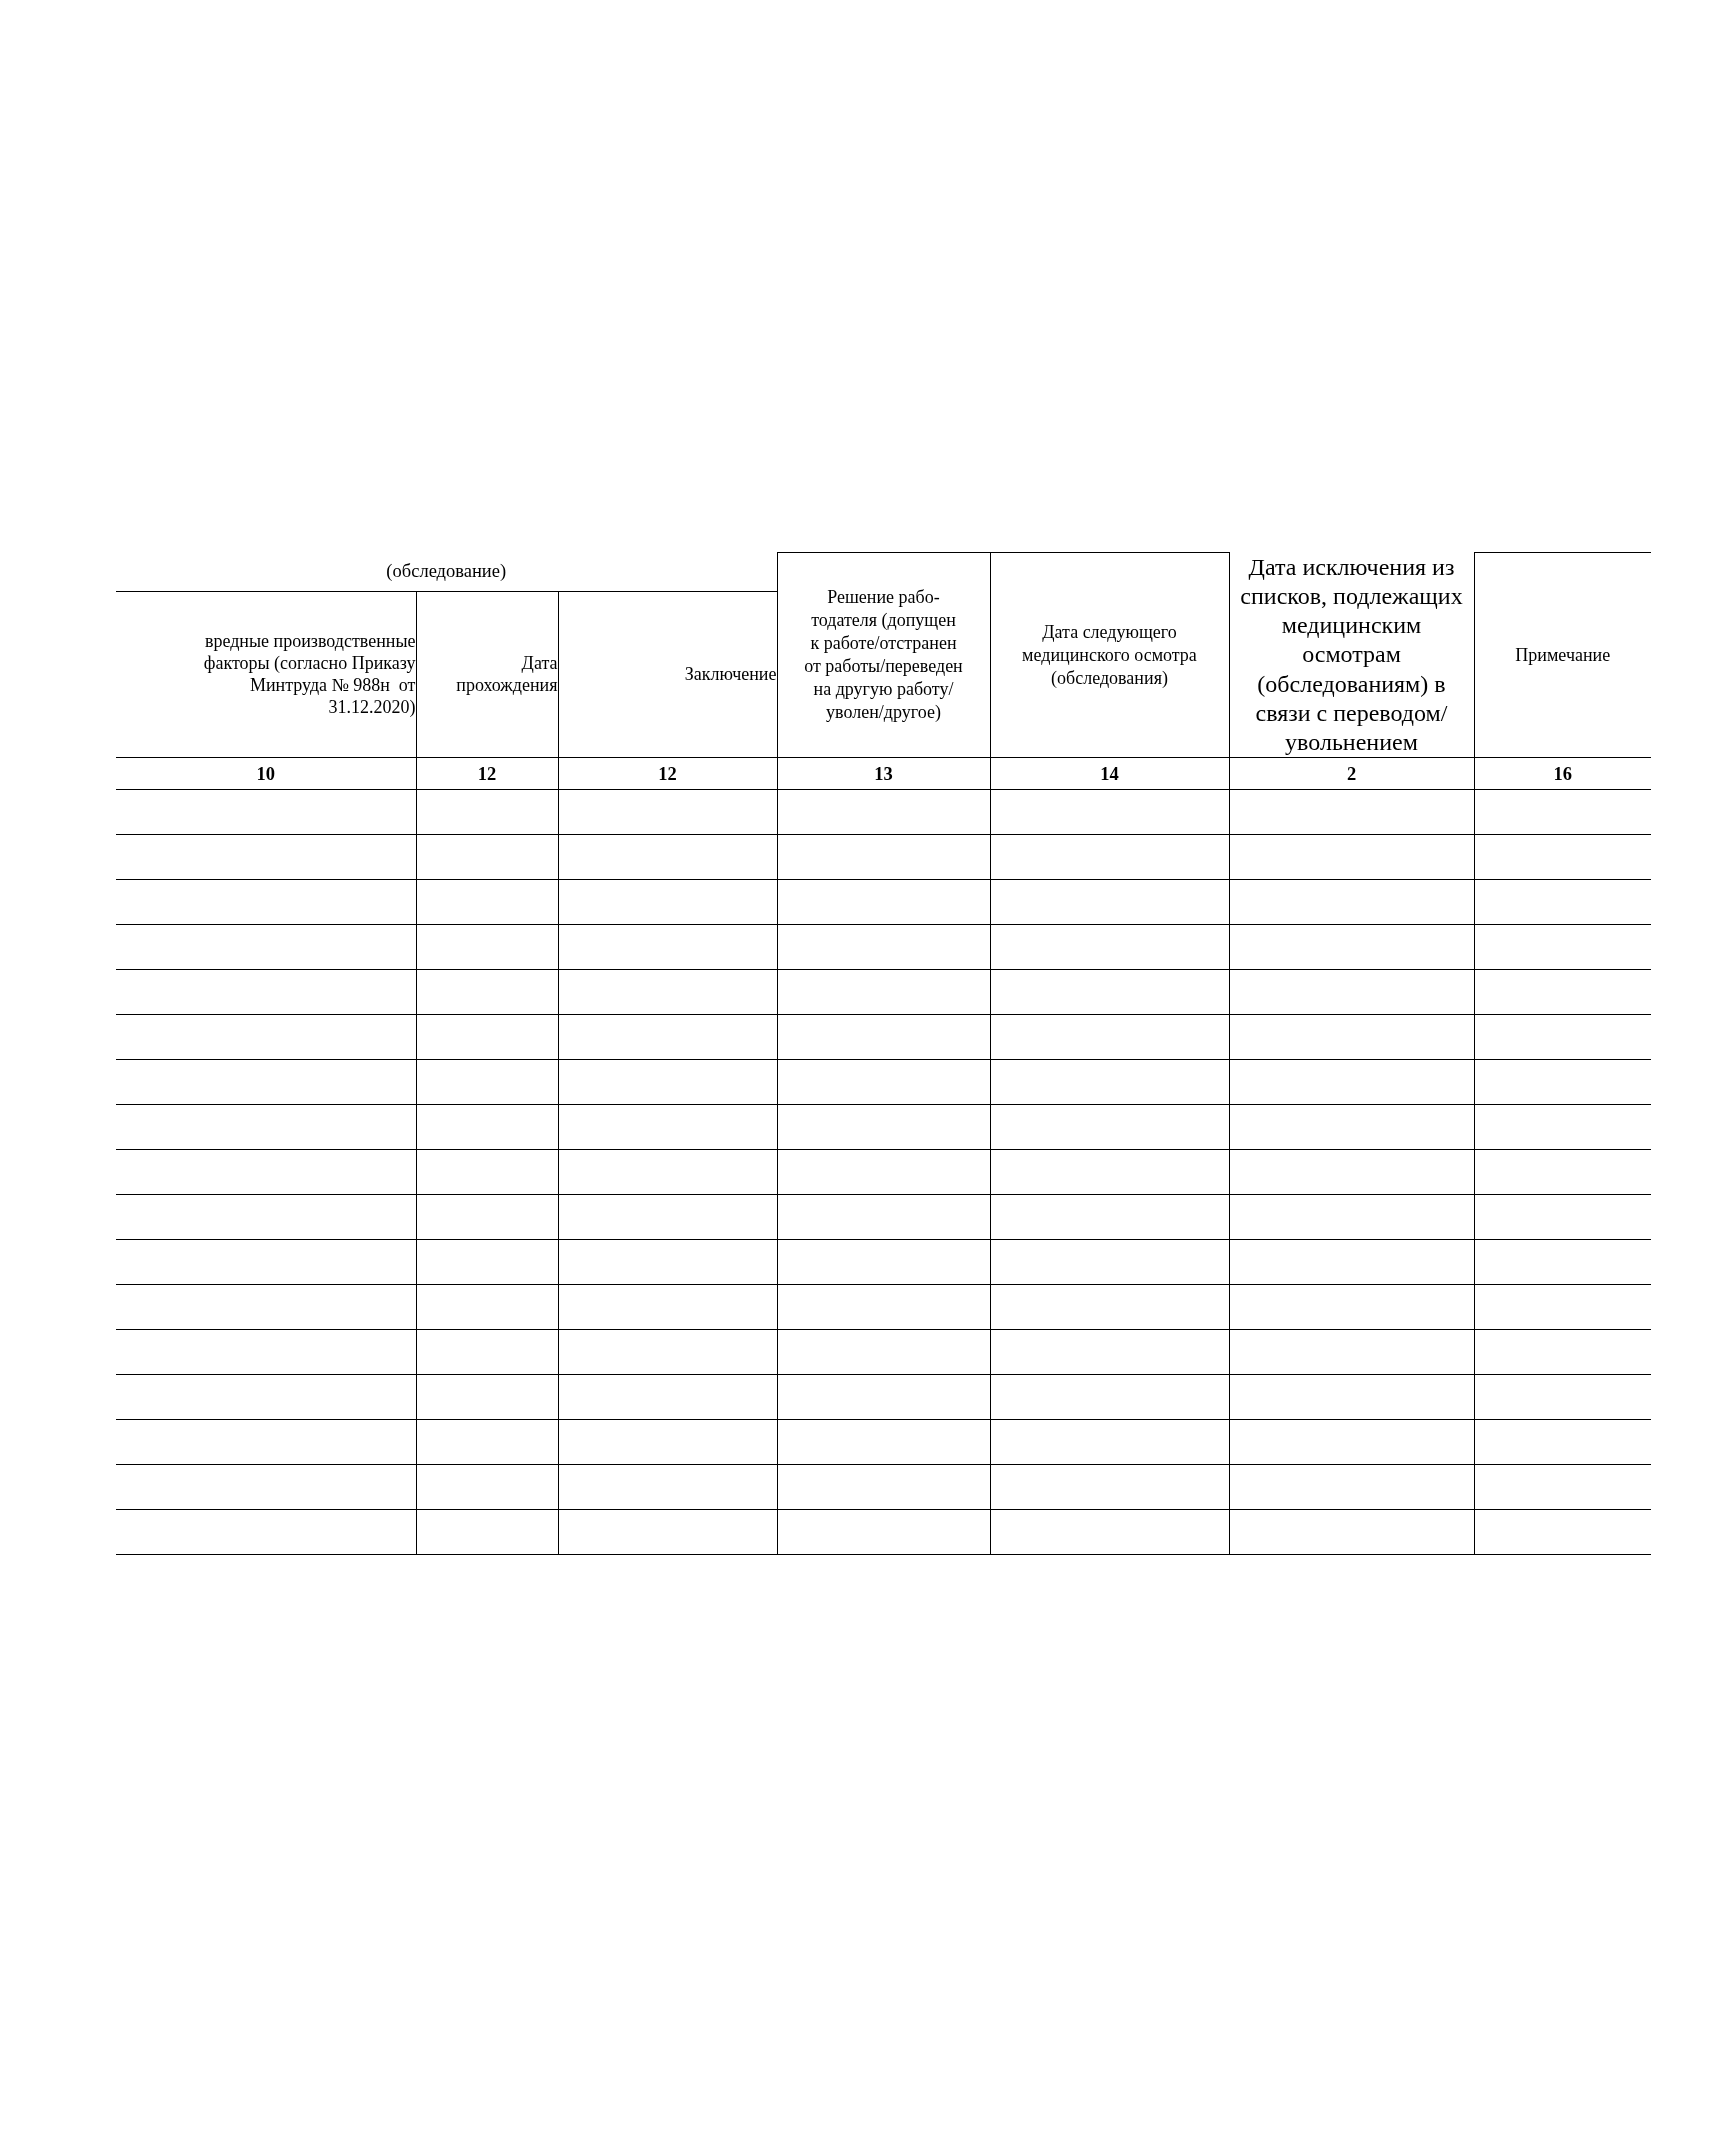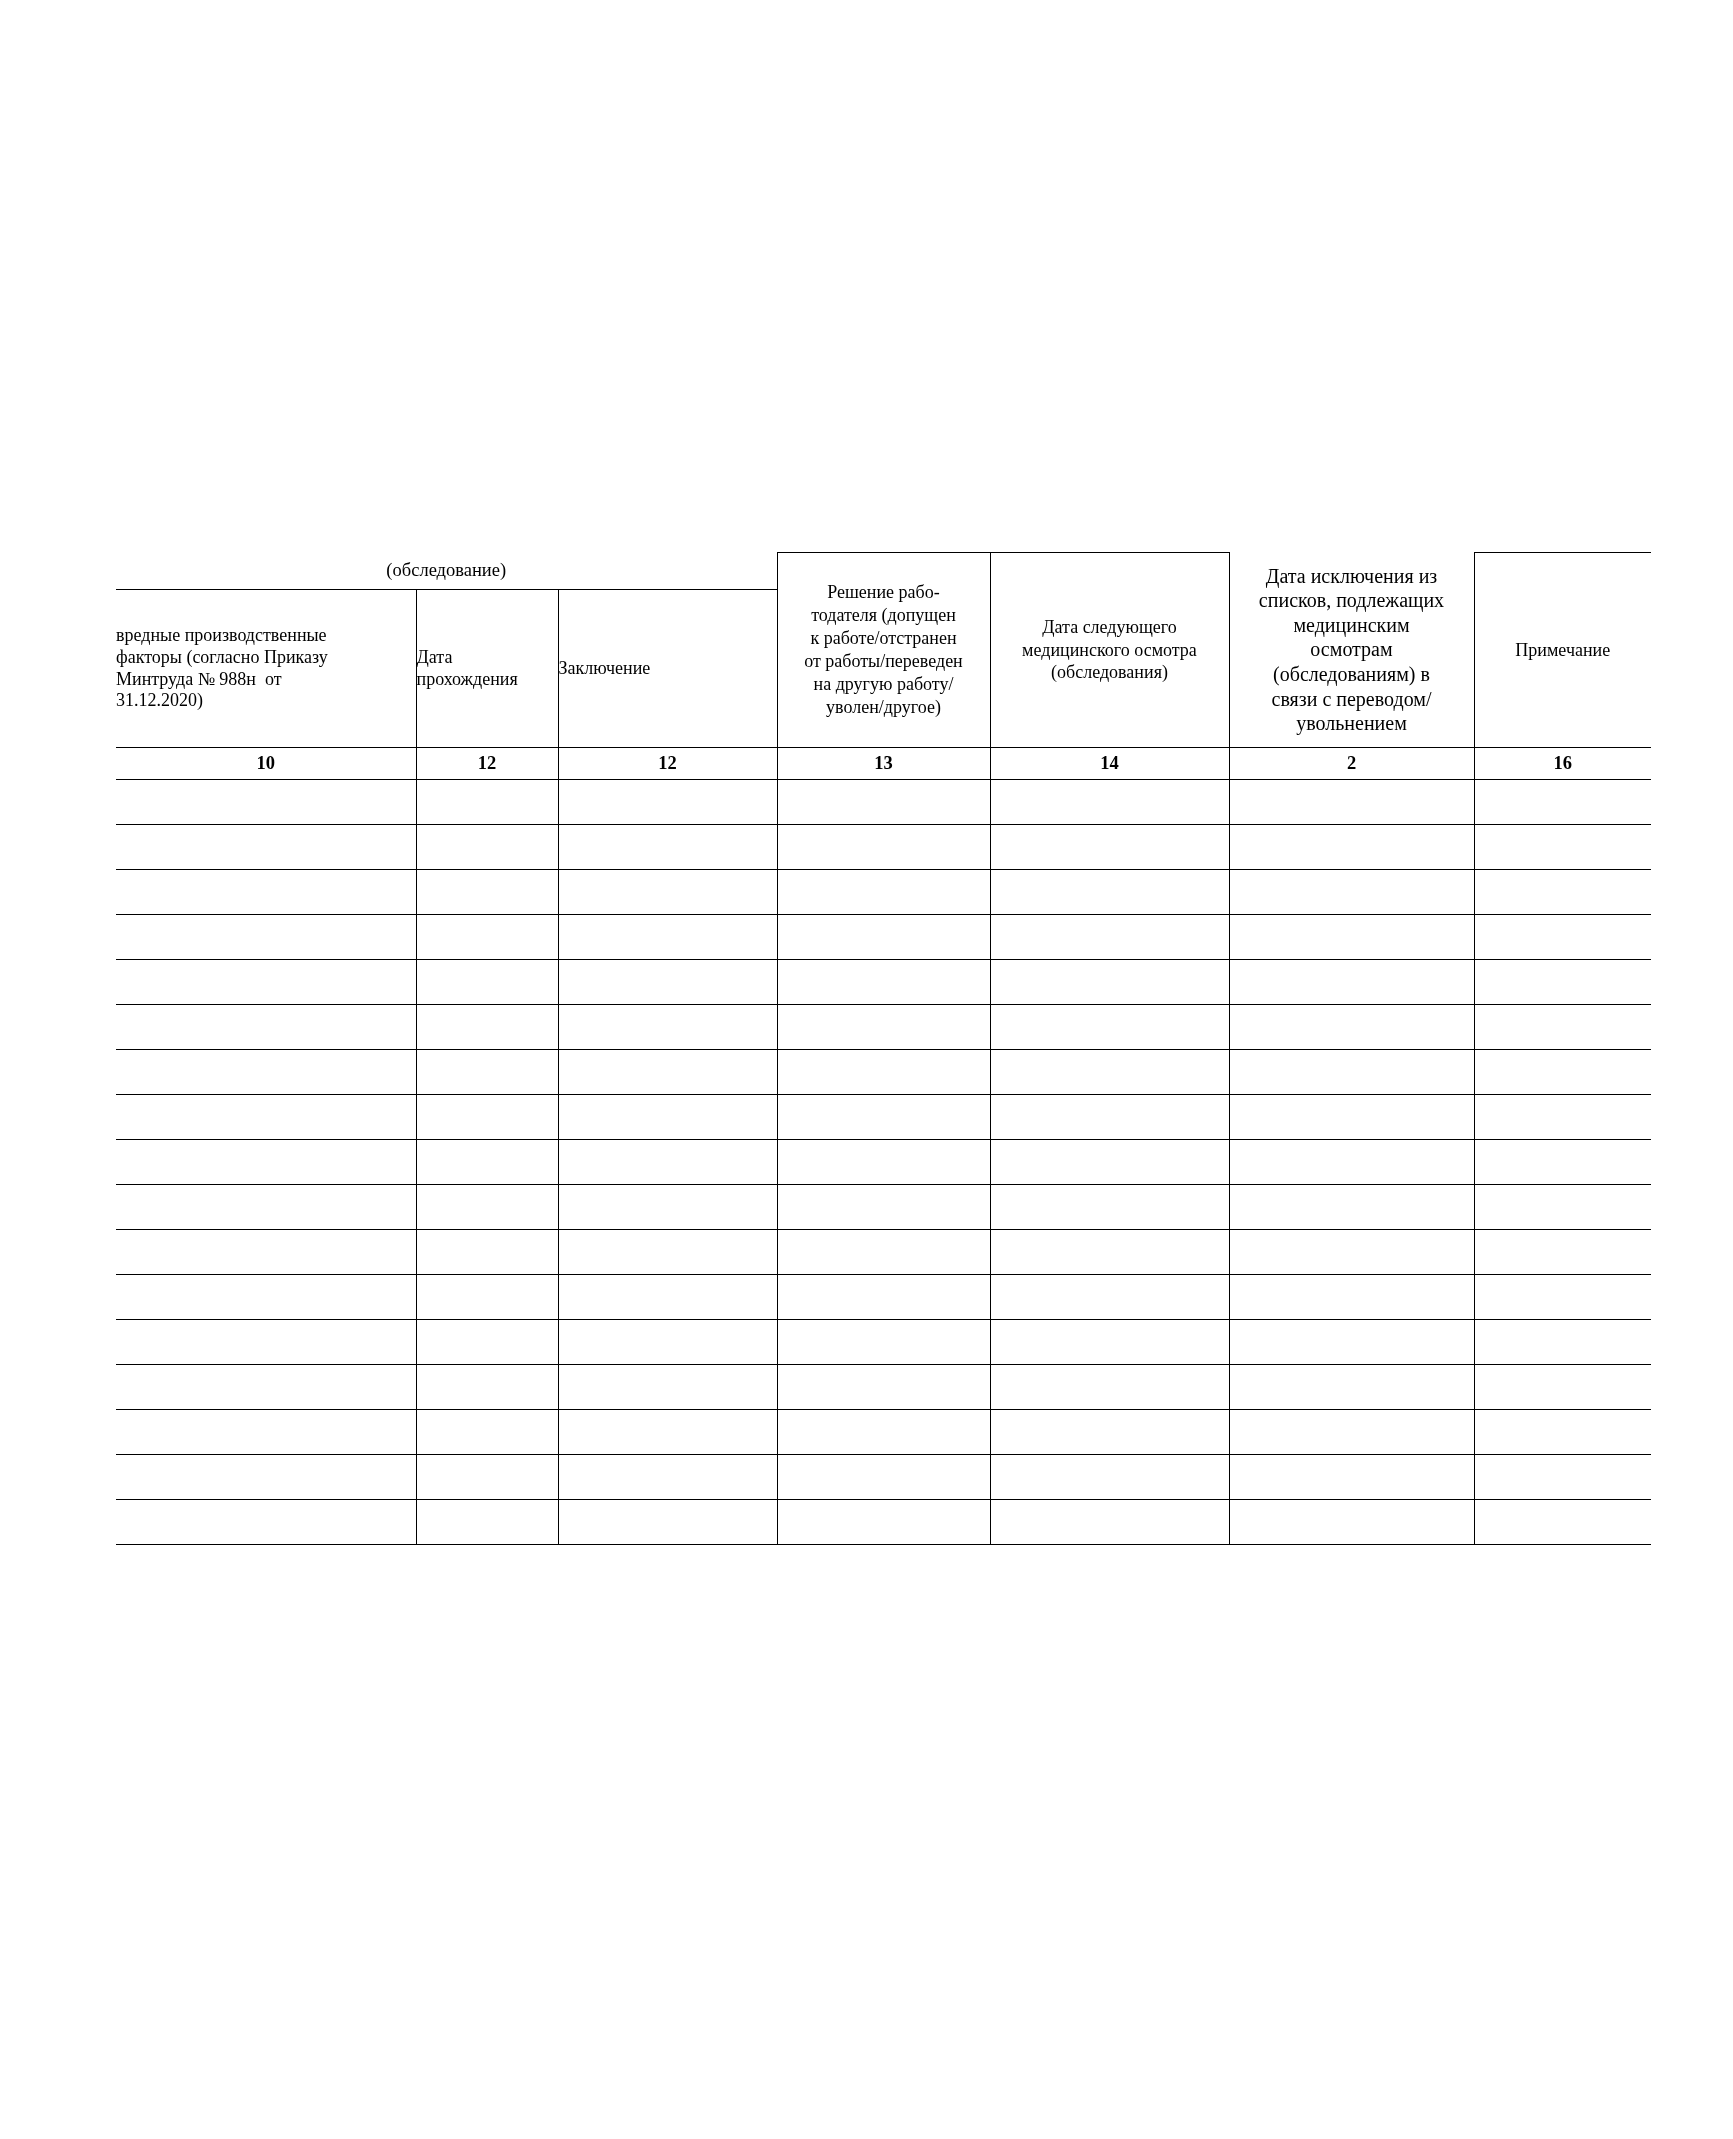--- a/index.html
+++ b/index.html
@@ -53,38 +53,38 @@
   .hdr-top {
     height: 37px;
     font-size: 19px;
   }
   .hdr-main td {
     height: 157px;
     padding: 3px 4.4px;
   }
   .hdr-main .cell-inner {
     display: block;
-    text-align: left;
+    text-align: right;
   }
   .numrow td {
     height: 31px;
     font-weight: bold;
     font-size: 19px;
   }
   .body-row td {
     height: 44px;
   }
   .no-border-left { border-left: none !important; }
   .no-border-right { border-right: none !important; }
   .no-border-top { border-top: none !important; }
   .thin-text {
     font-size: 18px;
   }
   .small-text {
-    font-size: 20px;
+    font-size: 24px;
   }
 </style>
 </head>
 <body>
 
 <div class="page">
   <div class="table-wrap">
     <table class="reg">
       <colgroup>
         <col class="c10">

